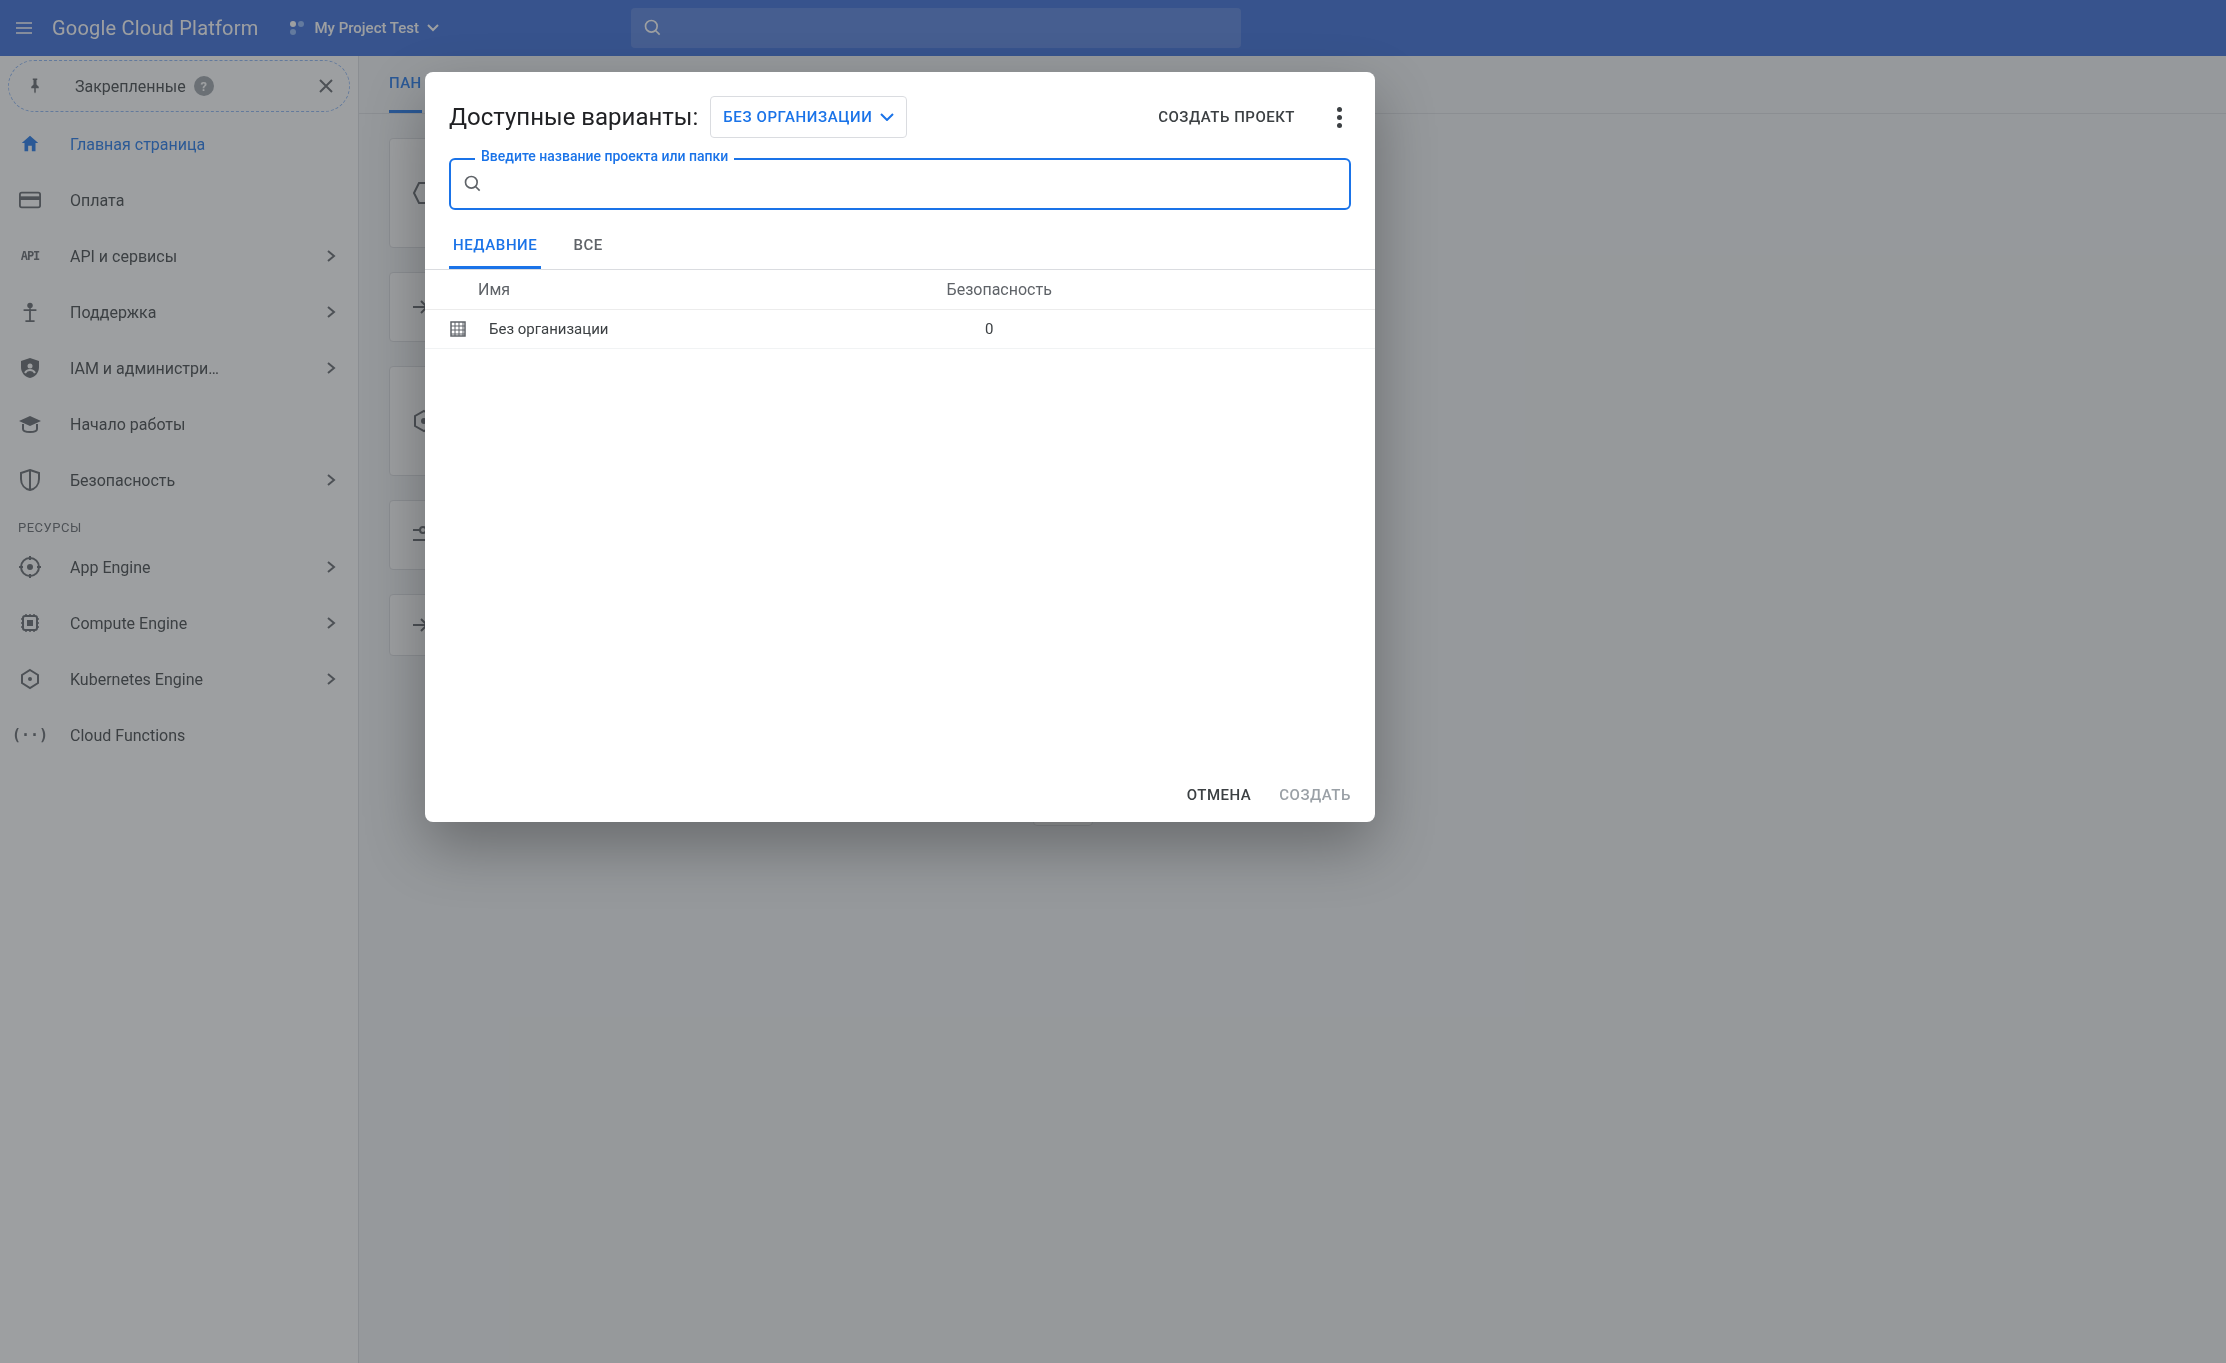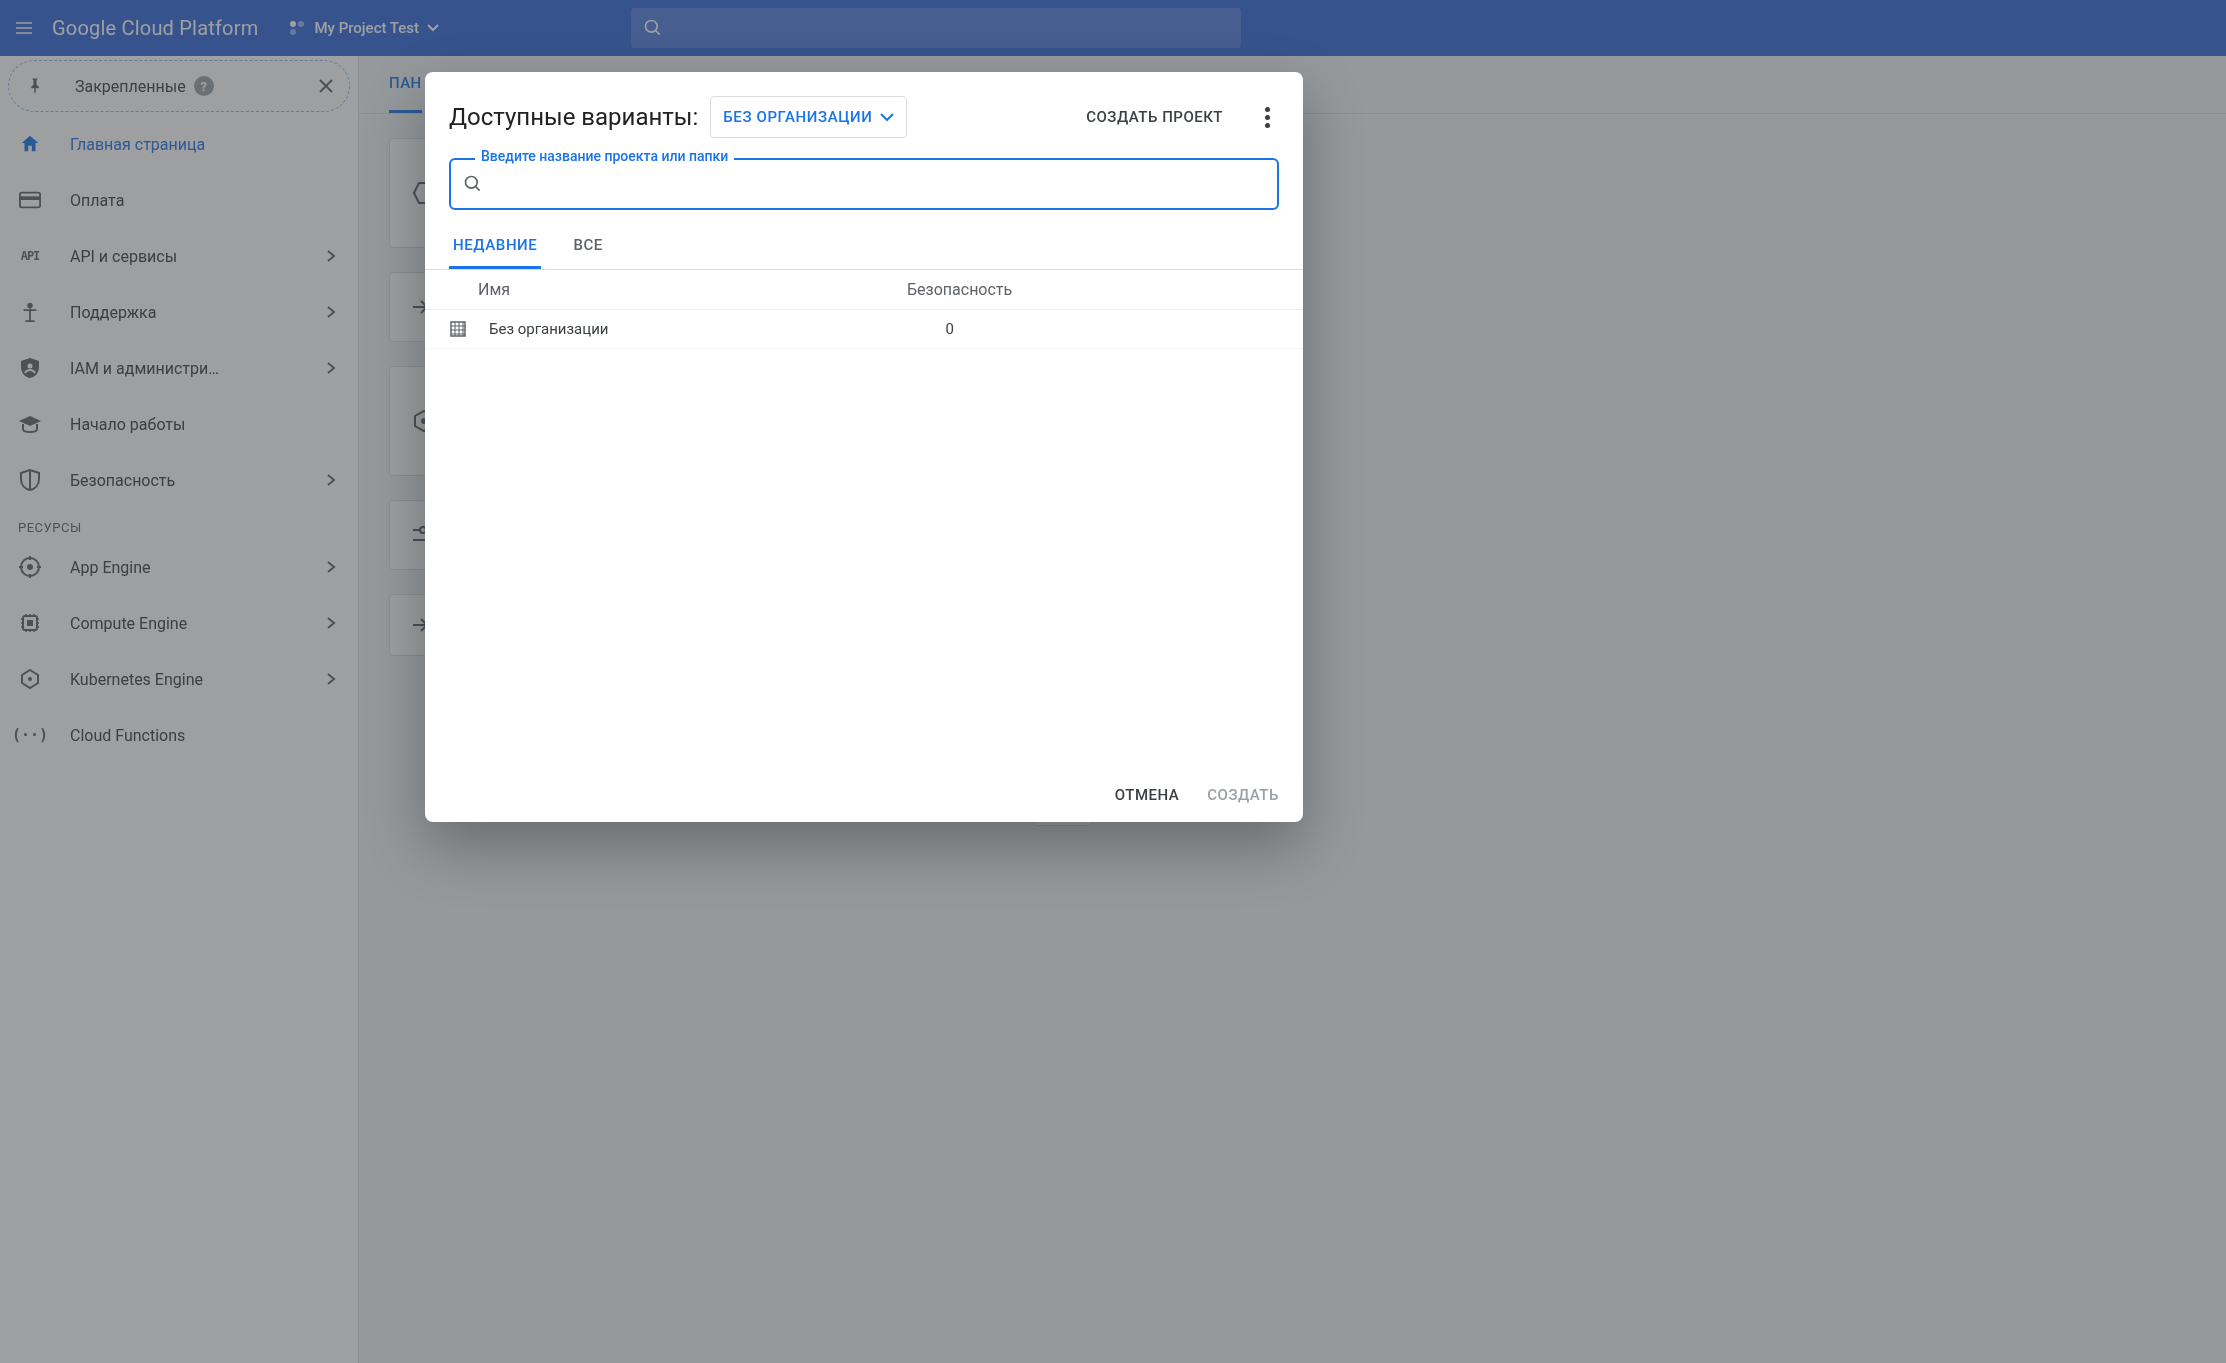--- a/index.html
+++ b/index.html
@@ -61,21 +61,21 @@
   .card { background:#fff; border-radius:4px; min-height:110px; border:1px solid #dadce0; padding:16px 20px; }
   .card.small-icon-row { display:flex; align-items:center; gap:16px; }
   .card .ph-icon { width:28px; height:28px; display:flex; align-items:center; justify-content:center; color:#5f6368; }
   .card.top-accent { border-top:4px solid #0f9d58; }
 
   
   .overlay { position:absolute; inset:0; background:rgba(60,64,67,.5); z-index:50; }
 
   
   .dialog {
-    position:absolute; left:425px; top:72px; width:878px; height:750px;
+    position:absolute; left:425px; top:72px; width:950px; height:750px;
     background:#fff; border-radius:8px; box-shadow:0 24px 60px rgba(0,0,0,.3);
     z-index:60; display:flex; flex-direction:column; overflow:hidden;
   }
   .dialog-header { padding:24px 24px 12px; display:flex; align-items:center; gap:12px; }
   .dialog-title { font-size:24px; color:#202124; font-weight:400; }
   .org-chip {
     border:1px solid #dadce0; border-radius:4px; height:42px; padding:0 12px;
     display:flex; align-items:center; gap:8px; color:var(--gcp-blue);
     font-size:15px; font-weight:500; letter-spacing:.6px; cursor:pointer;
   }

